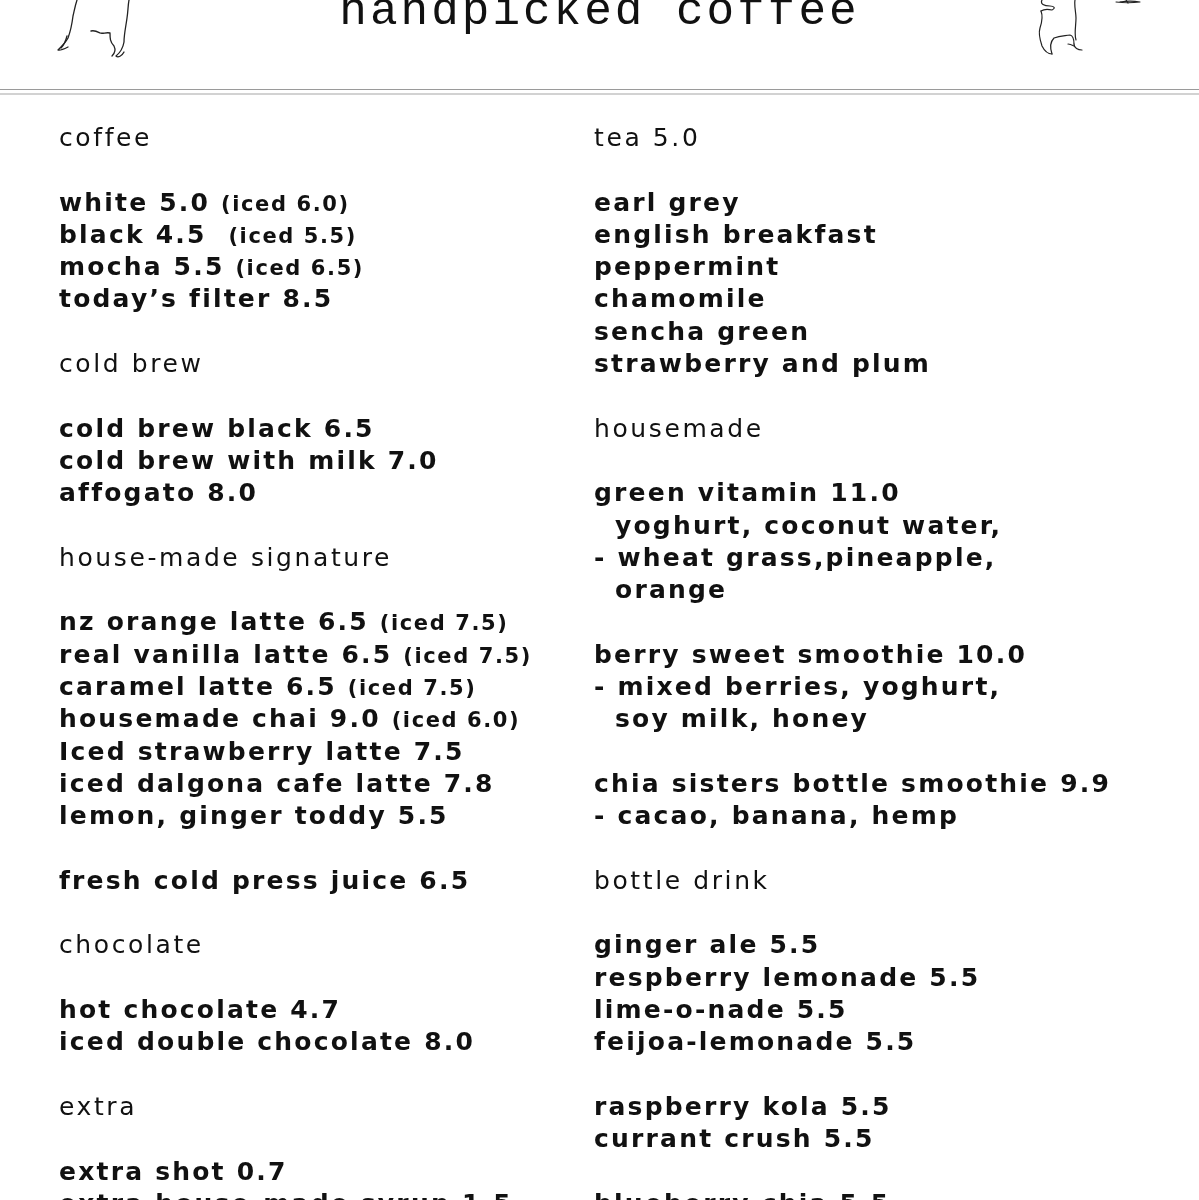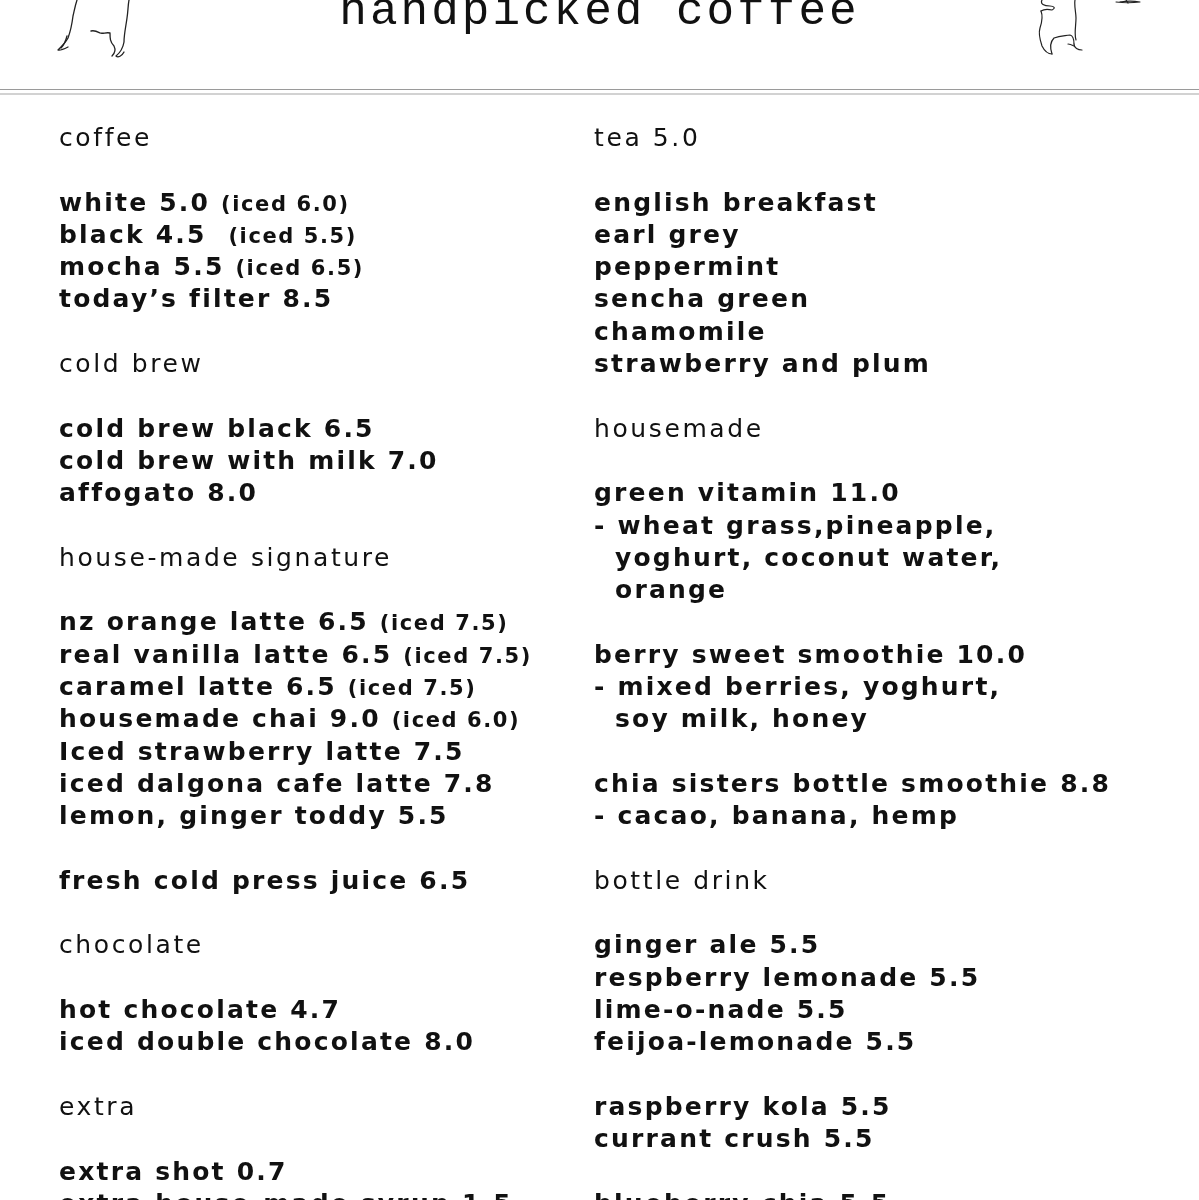--- a/index.html
+++ b/index.html
@@ -182,46 +182,46 @@
     <div class="line">extra shot 0.7</div>
     <div class="line">extra house-made syrup 1.5</div>
   </div>
 </div>
 
 <div class="col col-right">
 
   <div class="section">
     <div class="section-title">tea 5.0</div>
     <div class="gap"></div>
+    <div class="line">earl grey</div>
     <div class="line">english breakfast</div>
-    <div class="line">earl grey</div>
     <div class="line">peppermint</div>
+    <div class="line">chamomile</div>
     <div class="line">sencha green</div>
-    <div class="line">chamomile</div>
     <div class="line">strawberry and plum</div>
   </div>
 
   <div class="gap"></div>
 
   <div class="section">
     <div class="section-title">housemade</div>
     <div class="gap"></div>
 
     <div class="line">green vitamin 11.0</div>
+    <div class="line indent">yoghurt, coconut water,</div>
     <div class="line">- wheat grass,pineapple,</div>
-    <div class="line indent">yoghurt, coconut water,</div>
     <div class="line indent">orange</div>
     <div class="gap"></div>
 
     <div class="line">berry sweet smoothie 10.0</div>
     <div class="line">- mixed berries, yoghurt,</div>
     <div class="line indent">soy milk, honey</div>
     <div class="gap"></div>
 
-    <div class="line">chia sisters bottle smoothie 8.8</div>
+    <div class="line">chia sisters bottle smoothie 9.9</div>
     <div class="line">- cacao, banana, hemp</div>
   </div>
 
   <div class="gap"></div>
 
   <div class="section">
     <div class="section-title">bottle drink</div>
     <div class="gap"></div>
     <div class="line">ginger ale 5.5</div>
     <div class="line">respberry lemonade 5.5</div>

